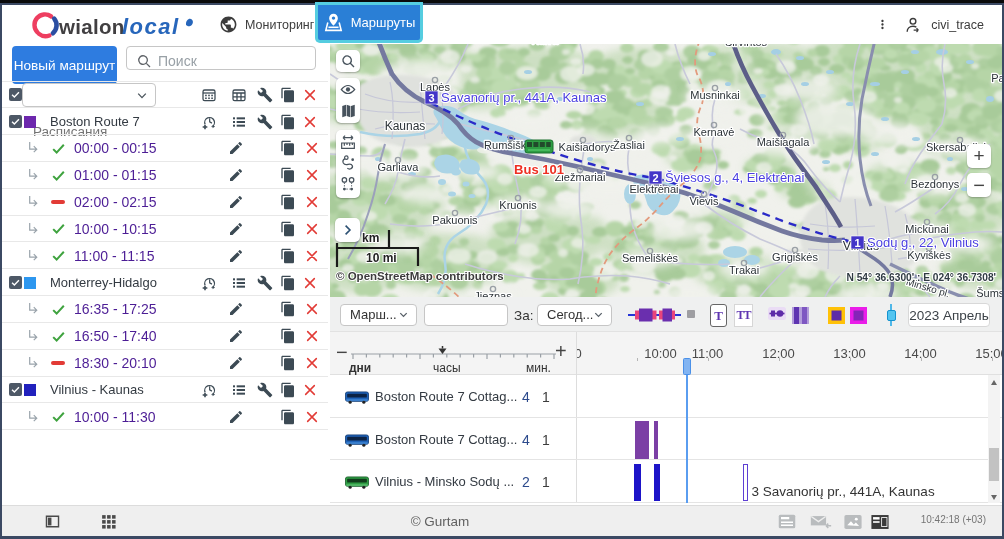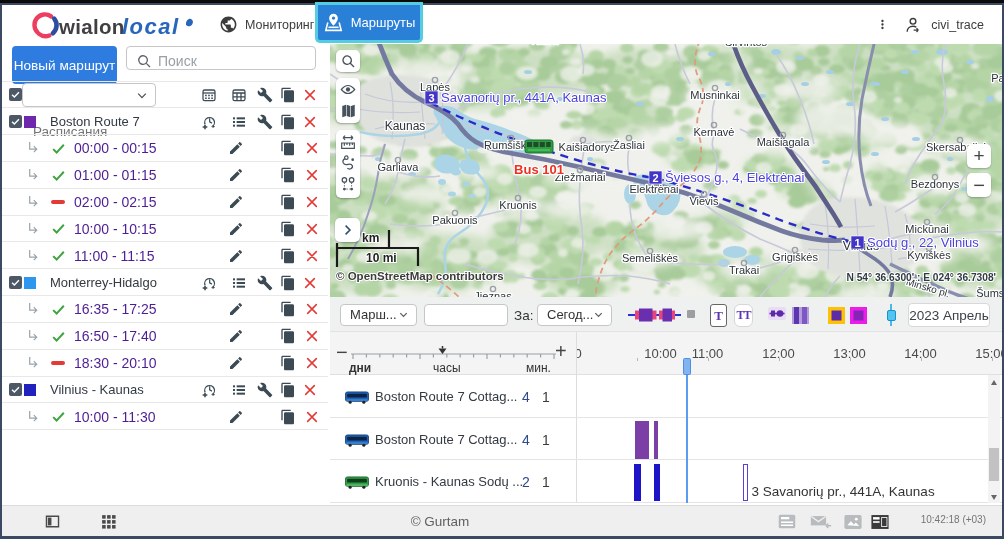--- a/index.html
+++ b/index.html
@@ -2345,21 +2345,21 @@
 <path d="M0 9 H53" stroke="#2534d8" stroke-width="2"></path>
 <rect x="7" y="4.5" width="4.5" height="9" fill="#e8447c"></rect>
         <rect x="24" y="4.5" width="4.5" height="9" fill="#e8447c"></rect>
 <rect x="11" y="2.5" width="13.5" height="13" fill="#6a2fae"></rect>
 <rect x="31" y="4.5" width="4" height="9" fill="#e8447c"></rect>
         <rect x="43.5" y="4.5" width="3.5" height="9" fill="#e8447c"></rect>
 <rect x="34.5" y="2.5" width="9.5" height="13" fill="#6a2fae"></rect>
 </svg>
     <div style="position:absolute;left:356.5px;top:12.5px;width:8px;height:8px;background:#9e9ea2;border-radius:1px;"></div>
     <div style="position:absolute;left:380px;top:7px;width:17px;height:23px;background:#fff;border:1.8px solid #666;border-radius:3px;display:flex;align-items:center;justify-content:center;font-size:13px;font-weight:bold;color:#5e35b1;font-family:'Liberation Serif',serif;">T</div>
-    <div style="position:absolute;left:404px;top:7px;width:19px;height:23px;background:#fff;border:1px solid #d6d6d6;border-radius:6px;display:flex;align-items:center;justify-content:center;font-size:12px;font-weight:bold;color:#5e35b1;font-family:'Liberation Serif',serif;letter-spacing:-1px;">TT</div>
+    <div style="position:absolute;left:404px;top:7px;width:19px;height:23px;background:#fff;border:1px solid #d6d6d6;border-radius:0;display:flex;align-items:center;justify-content:center;font-size:12px;font-weight:bold;color:#5e35b1;font-family:'Liberation Serif',serif;letter-spacing:-1px;">TT</div>
     <svg style="position:absolute;left:438px;top:8px" width="18" height="17" viewBox="0 0 18 17">
 <rect x="0" y="2" width="18" height="13" rx="2.5" fill="#eadcf5"></rect>
 <path d="M1.5 8.5 H16.5" stroke="#5e2ba8" stroke-width="1.7"></path>
 <rect x="3" y="5.5" width="4" height="6" fill="#5e2ba8"></rect>
 <circle cx="12" cy="8.5" r="3.3" fill="#5e2ba8"></circle>
 </svg>
     <svg style="position:absolute;left:462px;top:10px" width="17" height="17" viewBox="0 0 17 17">
 <rect x="0" y="0" width="17" height="17" fill="#b39ddb"></rect>
 <rect x="2" y="0" width="5" height="17" fill="#5e35b1"></rect>
         <rect x="10" y="0" width="5" height="17" fill="#7e57c2"></rect>
@@ -2445,21 +2445,21 @@
     <div style="position:absolute;left:190px;top:99.7px;width:12px;text-align:center;font-size:14px;color:#2c4a8c;">4</div>
     <div style="position:absolute;left:210px;top:99.7px;width:12px;text-align:center;font-size:14px;color:#3c3c3c;">1</div>
     <div style="position:absolute;left:0;top:128.4px;width:672px;height:42.7px;border-bottom:1px solid #e4e4e4;"></div>
     <div style="position:absolute;left:15px;top:143.4px;"><svg width="24" height="13" viewBox="0 0 28 15">
           <rect x="0.5" y="1" width="27" height="11" rx="2.5" fill="#2e9e43" stroke="#1b5e2c" stroke-width="1"></rect>
           <rect x="2.5" y="3" width="23" height="4.5" rx="1" fill="#113c1c"></rect>
           <rect x="1.5" y="9.5" width="25" height="2" fill="#55b969"></rect>
           <circle cx="6" cy="13" r="1.8" fill="#222"></circle>
           <circle cx="22" cy="13" r="1.8" fill="#222"></circle>
         </svg></div>
-    <div style="position:absolute;left:45px;top:142.4px;font-size:13px;color:#333a42;white-space:nowrap;">Kruonis - Kaunas Sodų ...</div>
+    <div style="position:absolute;left:45px;top:142.4px;font-size:13px;color:#333a42;white-space:nowrap;">Vilnius - Minsko Sodų ...</div>
     <div style="position:absolute;left:190px;top:142.4px;width:12px;text-align:center;font-size:14px;color:#2c4a8c;">2</div>
     <div style="position:absolute;left:210px;top:142.4px;width:12px;text-align:center;font-size:14px;color:#3c3c3c;">1</div>
     <div style="position:absolute;left:305px;top:89px;width:22.5px;height:38px;background:#7b3fa5;"></div>
     <div style="position:absolute;left:317.5px;top:89px;width:5.5px;height:38px;background:#fff;border:1.2px solid #7b3fa5;box-sizing:content-box;border-top:none;border-bottom:none;"></div>
     <div style="position:absolute;left:304px;top:132px;width:6.5px;height:37px;background:#1d14c8;"></div>
     <div style="position:absolute;left:323.5px;top:132px;width:6.5px;height:37px;background:#1d14c8;"></div>
     <div style="position:absolute;left:412.5px;top:132px;width:5.5px;height:37px;background:#fff;border:1.5px solid #5d3fd3;"></div>
     <div style="position:absolute;left:421.5px;top:152px;font-size:13.5px;color:#333;white-space:nowrap;">3 Savanorių pr., 441A, Kaunas</div>
     <div style="position:absolute;left:352.7px;top:26px;width:8px;height:17px;background:#82b4f2;border:1px solid #4a90e8;border-radius:1.5px;"></div>
     <div style="position:absolute;left:356px;top:43px;width:1.6px;height:128px;background:#5a9df0;"></div>

